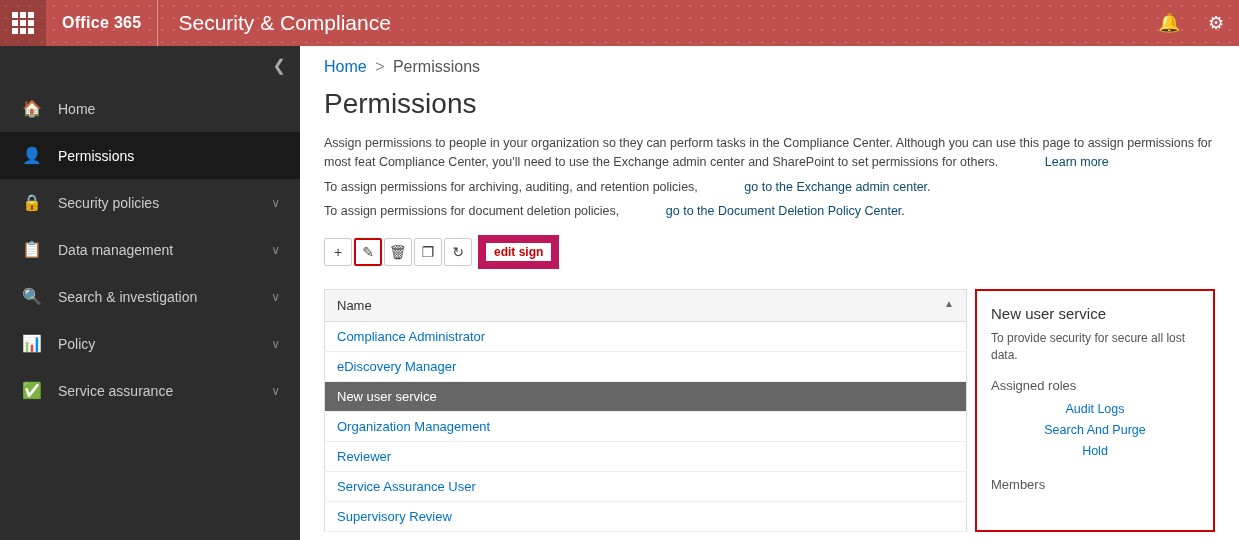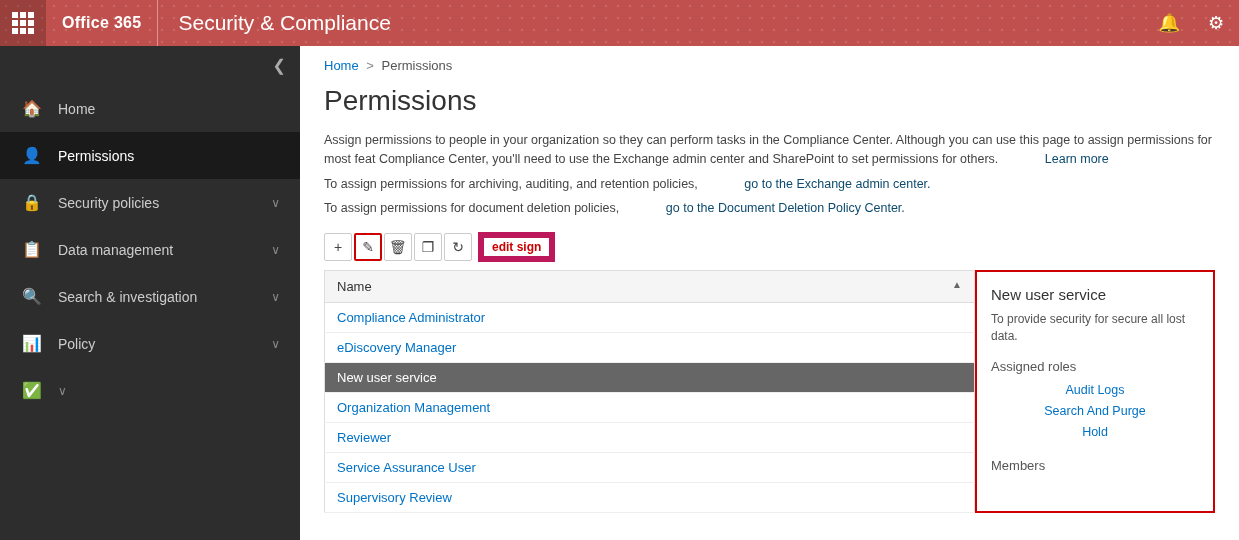--- a/index.html
+++ b/index.html
@@ -105,21 +105,21 @@
 
     
     .main {
       flex: 1;
       background: white;
       overflow-y: auto;
       padding: 0;
     }
     .breadcrumb {
       padding: 12px 24px 4px;
-      font-size: 13px;
+      font-size: 16px;
       color: #555;
     }
     .breadcrumb a { color: #0072c6; text-decoration: none; }
     .breadcrumb-sep { margin: 0 4px; color: #888; }
 
     .content-area { padding: 8px 24px 24px; }
     .page-title {
       font-size: 28px;
       font-weight: 300;
       color: #333;
@@ -151,22 +151,22 @@
       border-radius: 2px;
     }
     .toolbar-btn.edit-btn {
       border: 2px solid #c00;
       background: white;
     }
 
     
     .table-container {
       display: flex;
-      gap: 0;
-      margin-top: 8px;
+      gap: 8px;
+      margin-top: 20px;
     }
     .role-table {
       flex: 1;
       border-collapse: collapse;
       border: 1px solid #ddd;
     }
     .role-table thead th {
       background: #f5f5f5;
       padding: 8px 12px;
       text-align: left;
@@ -220,21 +220,21 @@
       margin-bottom: 6px;
     }
     .detail-item {
       font-size: 12.5px;
       color: #0072c6;
       cursor: pointer;
       line-height: 1.7;
       text-align: center;
     }
     .edit-label {
-      border: 6px solid #be185d;
+      border: 8px solid #be185d;
       padding: 2px 8px;
       font-size: 12px;
       color: #c00;
       font-weight: 600;
       margin-left: 4px;
     }
   </style>
 </head>
 <body>
 
@@ -300,20 +300,21 @@
     </div>
 
     <div class="sidebar-item">
       <span class="sidebar-item-icon">📊</span>
       <span class="sidebar-item-label">Policy</span>
       <span class="sidebar-item-chevron">∨</span>
     </div>
 
     <div class="sidebar-item">
       <span class="sidebar-item-icon">✅</span>
+      <span class="sidebar-item-label">Service assurance</span>
       <span class="sidebar-item-chevron">∨</span>
     </div>
   </div>
 
   <div class="main">
     <div class="breadcrumb">
       <a href="#">Home</a>
       <span class="breadcrumb-sep">&gt;</span>
       <span>Permissions</span>
     </div>

